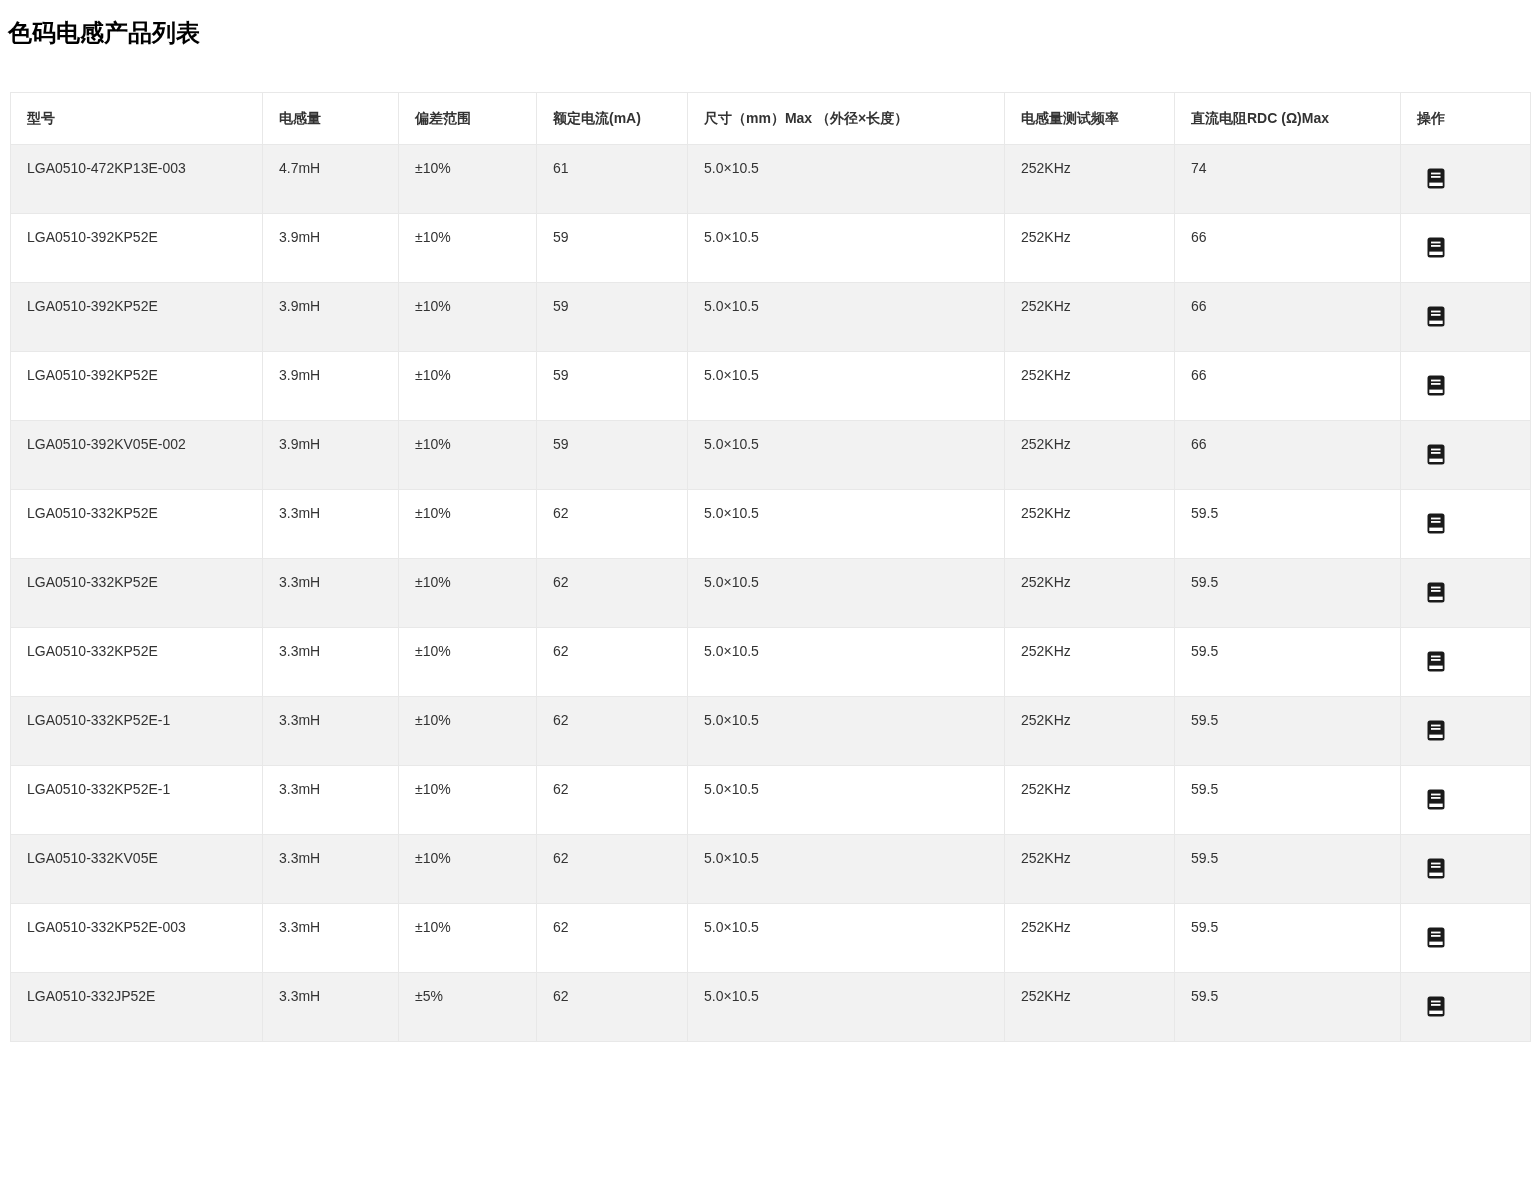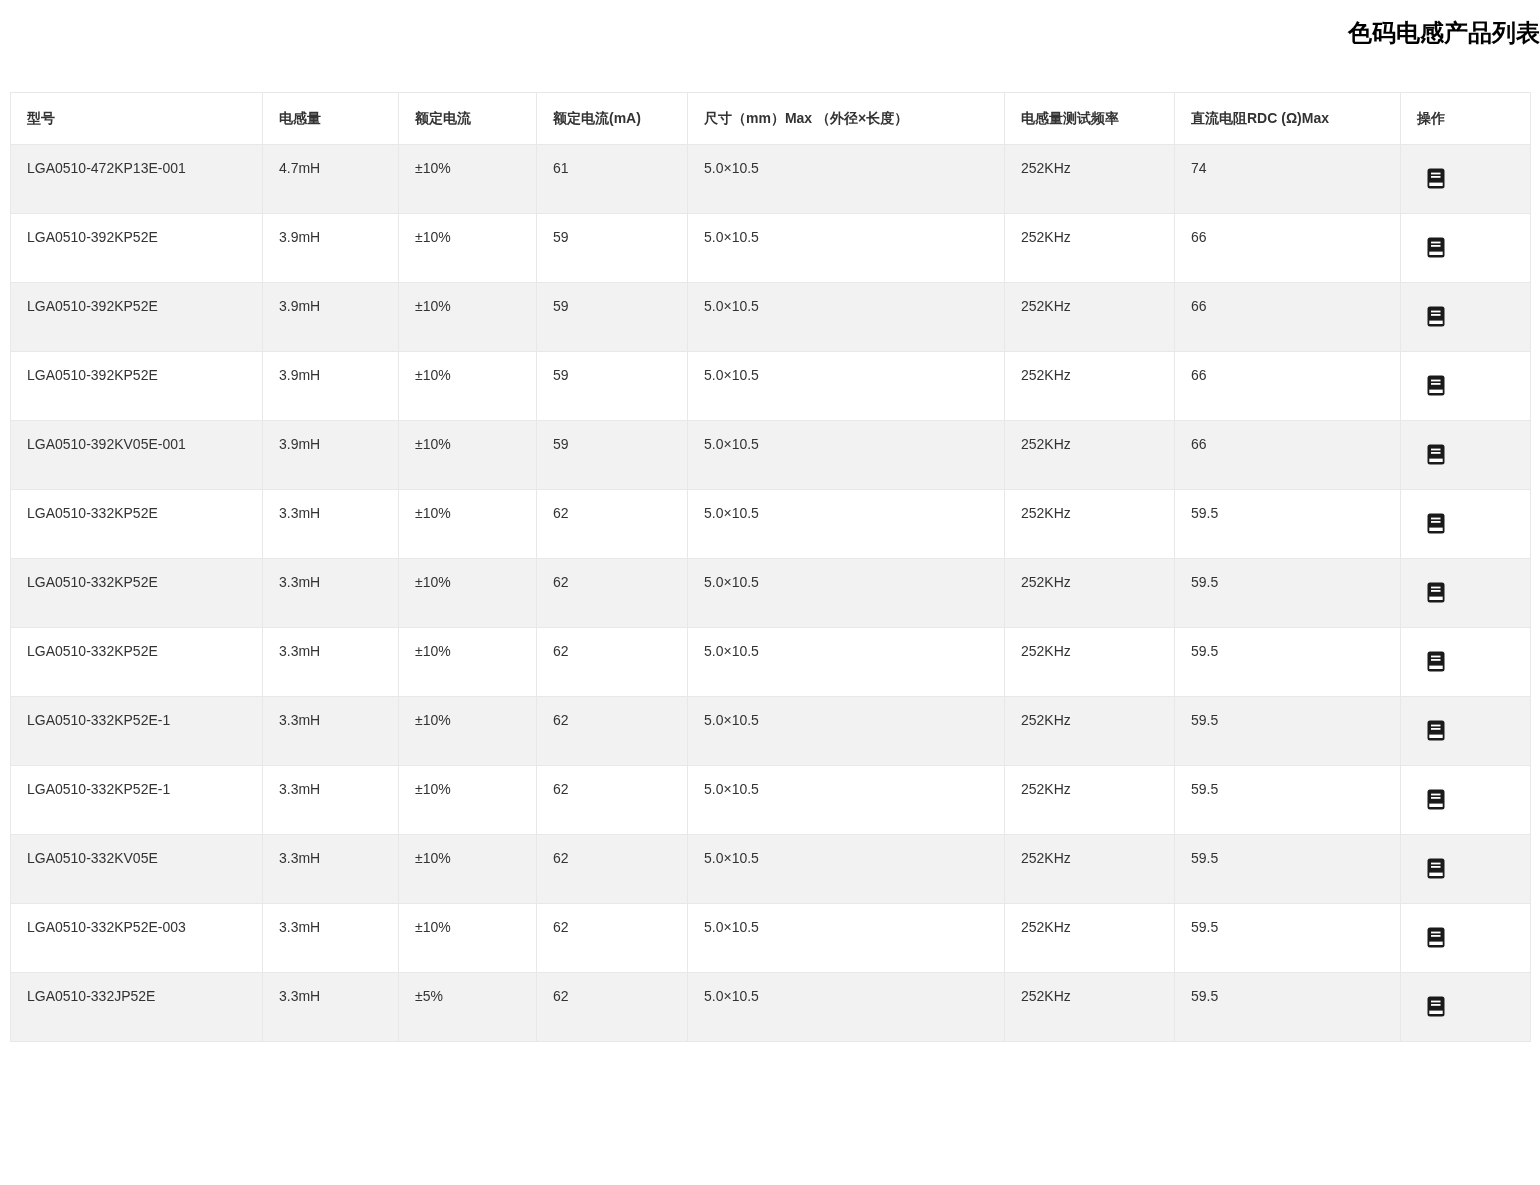--- a/index.html
+++ b/index.html
@@ -8,21 +8,21 @@
     background: #ffffff;
     width: 1540px;
     font-family: "Liberation Sans", "DejaVu Sans", sans-serif;
   }
   .page { width: 1540px; }
   .page-title {
     margin: 18px 0 0 8px;
     padding: 0;
     height: 30px;
     line-height: 30px;
-    text-align: right;
+    text-align: left;
     font-size: 24px;
     font-weight: bold;
     color: #000000;
   }
   .table-wrap { margin: 44px 10px 0 10px; }
   table.product-table {
     width: 1520px;
     table-layout: fixed;
     border-collapse: collapse;
     background: #ffffff;
@@ -80,31 +80,31 @@
         <col style="width:151px">
         <col style="width:317px">
         <col style="width:170px">
         <col style="width:226px">
         <col style="width:130px">
       </colgroup>
       <thead>
         <tr>
           <th>型号</th>
           <th>电感量</th>
-          <th>额定电流</th>
+          <th>偏差范围</th>
           <th>额定电流(mA)</th>
           <th>尺寸（mm）Max （外径×长度）</th>
           <th>电感量测试频率</th>
           <th>直流电阻RDC (Ω)Max</th>
           <th>操作</th>
         </tr>
       </thead>
       <tbody>
           <tr>
-            <td>LGA0510-472KP13E-001</td>
+            <td>LGA0510-472KP13E-003</td>
             <td>4.7mH</td>
             <td>±10%</td>
             <td>61</td>
             <td>5.0×10.5</td>
             <td>252KHz</td>
             <td>74</td>
             <td class="action-cell"><button class="icon-btn"><svg width="18" height="21" viewBox="0 0 18 21" aria-hidden="true">
                   <rect x="0.5" y="0.5" width="17" height="20" rx="2.5" fill="#1a1a1a"></rect>
                   <rect x="4" y="4.6" width="9.5" height="1.8" fill="#ffffff"></rect>
                   <rect x="4" y="8.0" width="9.5" height="1.8" fill="#ffffff"></rect>
@@ -150,21 +150,21 @@
             <td>252KHz</td>
             <td>66</td>
             <td class="action-cell"><button class="icon-btn"><svg width="18" height="21" viewBox="0 0 18 21" aria-hidden="true">
                   <rect x="0.5" y="0.5" width="17" height="20" rx="2.5" fill="#1a1a1a"></rect>
                   <rect x="4" y="4.6" width="9.5" height="1.8" fill="#ffffff"></rect>
                   <rect x="4" y="8.0" width="9.5" height="1.8" fill="#ffffff"></rect>
                   <rect x="2.3" y="14.6" width="13.4" height="3.4" fill="#ffffff"></rect>
                 </svg></button></td>
           </tr>
           <tr>
-            <td>LGA0510-392KV05E-001</td>
+            <td>LGA0510-392KV05E-002</td>
             <td>3.9mH</td>
             <td>±10%</td>
             <td>59</td>
             <td>5.0×10.5</td>
             <td>252KHz</td>
             <td>66</td>
             <td class="action-cell"><button class="icon-btn"><svg width="18" height="21" viewBox="0 0 18 21" aria-hidden="true">
                   <rect x="0.5" y="0.5" width="17" height="20" rx="2.5" fill="#1a1a1a"></rect>
                   <rect x="4" y="4.6" width="9.5" height="1.8" fill="#ffffff"></rect>
                   <rect x="4" y="8.0" width="9.5" height="1.8" fill="#ffffff"></rect>

